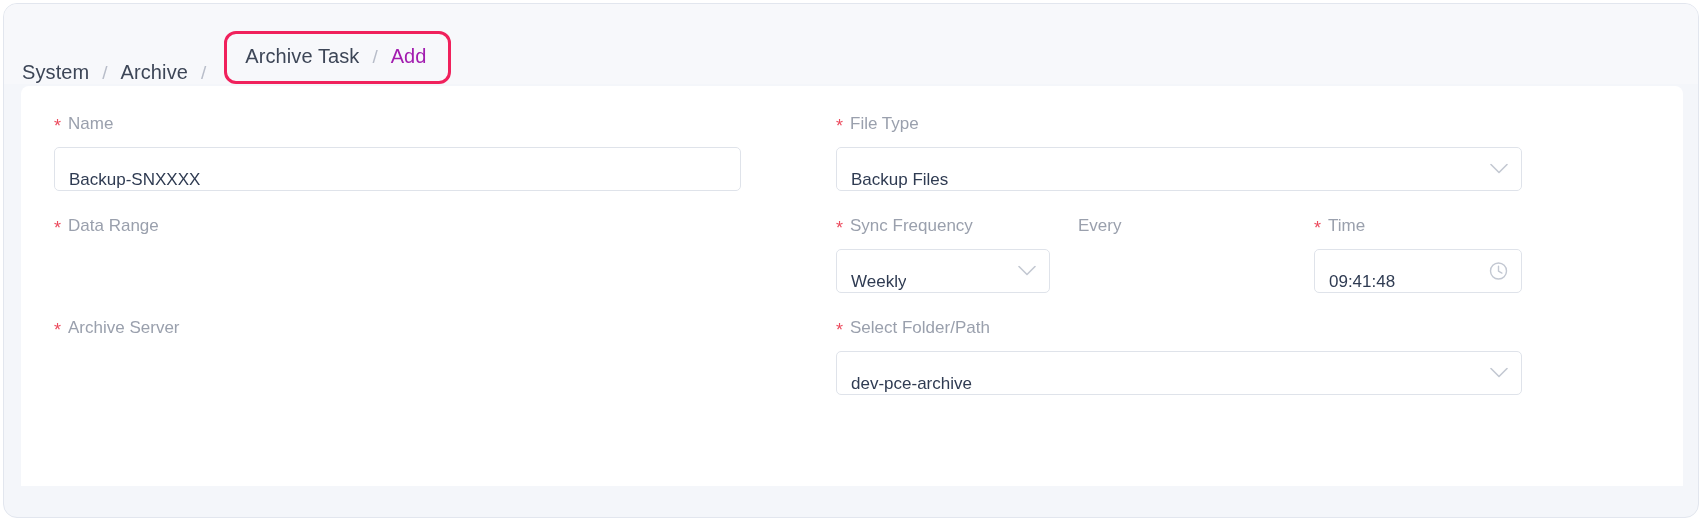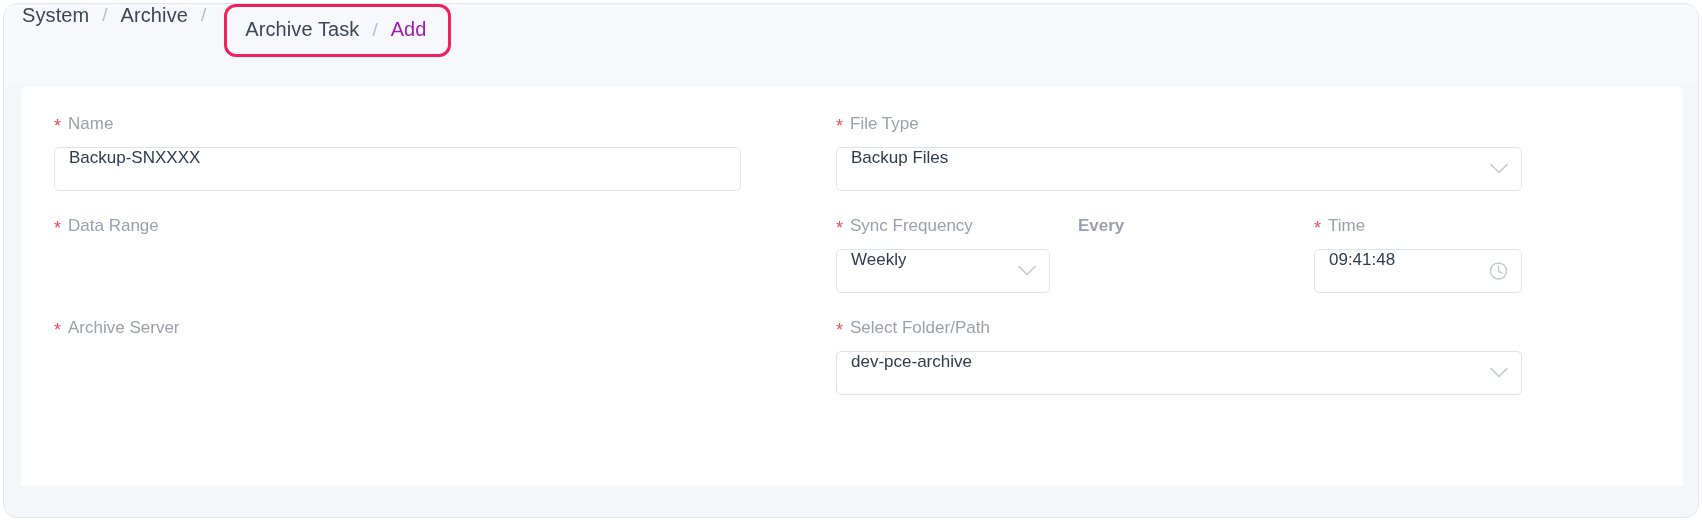--- a/index.html
+++ b/index.html
@@ -37,21 +37,21 @@
 
   
   .breadcrumb-bar {
     position: absolute;
     left: 0;
     top: 0;
     right: 0;
     height: 80px;
     background: #f7f8fb;
     display: flex;
-    align-items: flex-start;
+    align-items: flex-end;
     padding-left: 18px;
     box-sizing: border-box;
   }
   .crumb {
     font-size: 20px;
     color: #3d4657;
     letter-spacing: .1px;
     white-space: nowrap;
   }
   .crumb-sep {
@@ -130,21 +130,21 @@
   }
 
   .control {
     position: relative;
     height: 44px;
     border: 1px solid #dfe3ea;
     border-radius: 5px;
     background: #ffffff;
     box-sizing: border-box;
     display: flex;
-    align-items: flex-start;
+    align-items: flex-end;
     padding: 0 14px;
   }
   .control-value {
     font-size: 17px;
     color: #2f3b52;
     white-space: nowrap;
     overflow: hidden;
     text-overflow: ellipsis;
   }
   .control .trailing {
@@ -160,21 +160,21 @@
   
   .f-name        { position: absolute; left: 33px;  top: 28px;  width: 687px; }
   .f-datarange   { position: absolute; left: 33px;  top: 130px; width: 687px; }
   .f-archsrv     { position: absolute; left: 33px;  top: 232px; width: 687px; }
 
   .f-filetype    { position: absolute; left: 15px;  top: 28px;  width: 686px; }
   .f-syncrow     { position: absolute; left: 15px;  top: 130px; width: 686px; }
   .f-folder      { position: absolute; left: 15px;  top: 232px; width: 686px; }
 
   .w-sync   { width: 216px; }
-  .w-every  { width: 210px; font-weight: bold; }
+  .w-every  { width: 210px; }
   .w-time   { width: 210px; }
 
   
   .chev { display: block; }
 </style>
 </head>
 <body>
 
 <div class="screen">
   <div class="app-frame">

